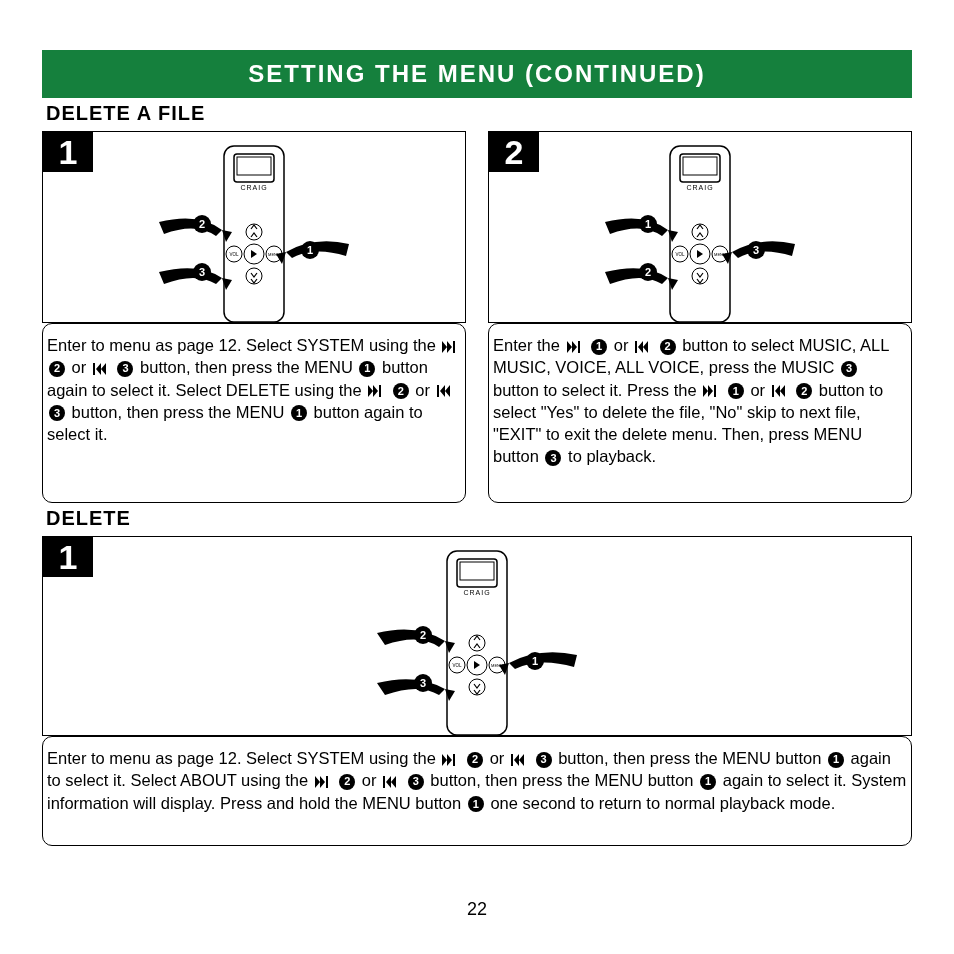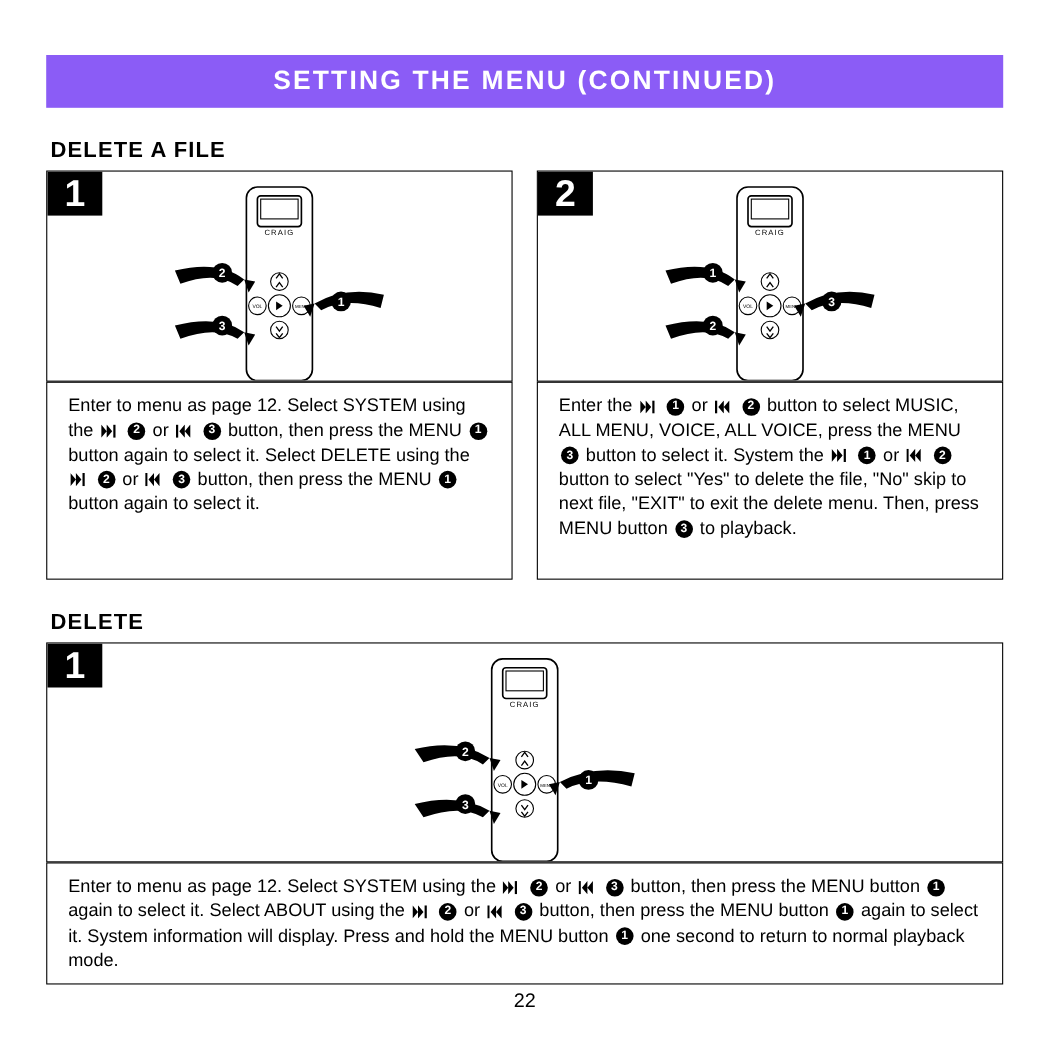--- a/index.html
+++ b/index.html
@@ -5,44 +5,44 @@
   * { box-sizing: border-box; margin: 0; padding: 0; }
   body {
     width: 954px;
     height: 954px;
     background: #fff;
     font-family: Arial, Helvetica, sans-serif;
     position: relative;
     padding: 42px 42px 0;
   }
   .title-bar {
-    background: #8b5cf6;
+    background: #15803d;
     color: #fff;
     font-weight: bold;
     letter-spacing: 2px;
     font-size: 24px;
     text-align: center;
     padding: 10px 0;
     margin-top: 8px;
   }
   .section-heading {
     font-weight: bold;
     font-size: 20px;
     letter-spacing: 1px;
-    margin: 28px 0 6px 4px;
+    margin: 4px 0 6px 4px;
   }
   .row { display: flex; gap: 22px; }
   .col { flex: 1; }
   .panel {
     border: 1.5px solid #000;
     position: relative;
     overflow: hidden;
   }
   .illus { height: 192px; }
-  .text-panel { font-size: 16.5px; line-height: 1.35; padding: 10px 19px; min-height: 180px; }
+  .text-panel { font-size: 16.5px; line-height: 1.35; padding: 10px 4px; min-height: 180px; border-radius: 10px; }
   .wide-text { min-height: 110px; }
   .step-badge {
     position: absolute;
     left: 0; top: 0;
     background: #000;
     color: #fff;
     font-weight: bold;
     font-size: 34px;
     width: 50px; height: 40px;
     display: flex; align-items: center; justify-content: center;
@@ -201,23 +201,23 @@
             <path d="M0 0 l5 6 l-5 6 z M5 0 l5 6 l-5 6 z" fill="#000"></path>
             <rect x="11" y="0" width="2" height="12" fill="#000"></rect>
           </svg></span>
       <span class="circ">1</span>
       <span> or </span>
       <span class="ic"><svg width="16" height="12">
             <rect x="0" y="0" width="2" height="12" fill="#000"></rect>
             <path d="M8 0 l-5 6 l5 6 z M13 0 l-5 6 l5 6 z" fill="#000"></path>
           </svg></span>
       <span class="circ">2</span>
-      <span> button to select MUSIC, ALL MENU, VOICE, ALL VOICE, press the MENU </span>
+      <span> button to select MUSIC, ALL MUSIC, VOICE, ALL VOICE, press the MUSIC </span>
       <span class="circ">3</span>
-      <span> button to select it. System the </span>
+      <span> button to select it. Press the </span>
       <span class="ic"><svg width="16" height="12">
             <path d="M0 0 l5 6 l-5 6 z M5 0 l5 6 l-5 6 z" fill="#000"></path>
             <rect x="11" y="0" width="2" height="12" fill="#000"></rect>
           </svg></span>
       <span class="circ">1</span>
       <span> or </span>
       <span class="ic"><svg width="16" height="12">
             <rect x="0" y="0" width="2" height="12" fill="#000"></rect>
             <path d="M8 0 l-5 6 l5 6 z M13 0 l-5 6 l5 6 z" fill="#000"></path>
           </svg></span>

